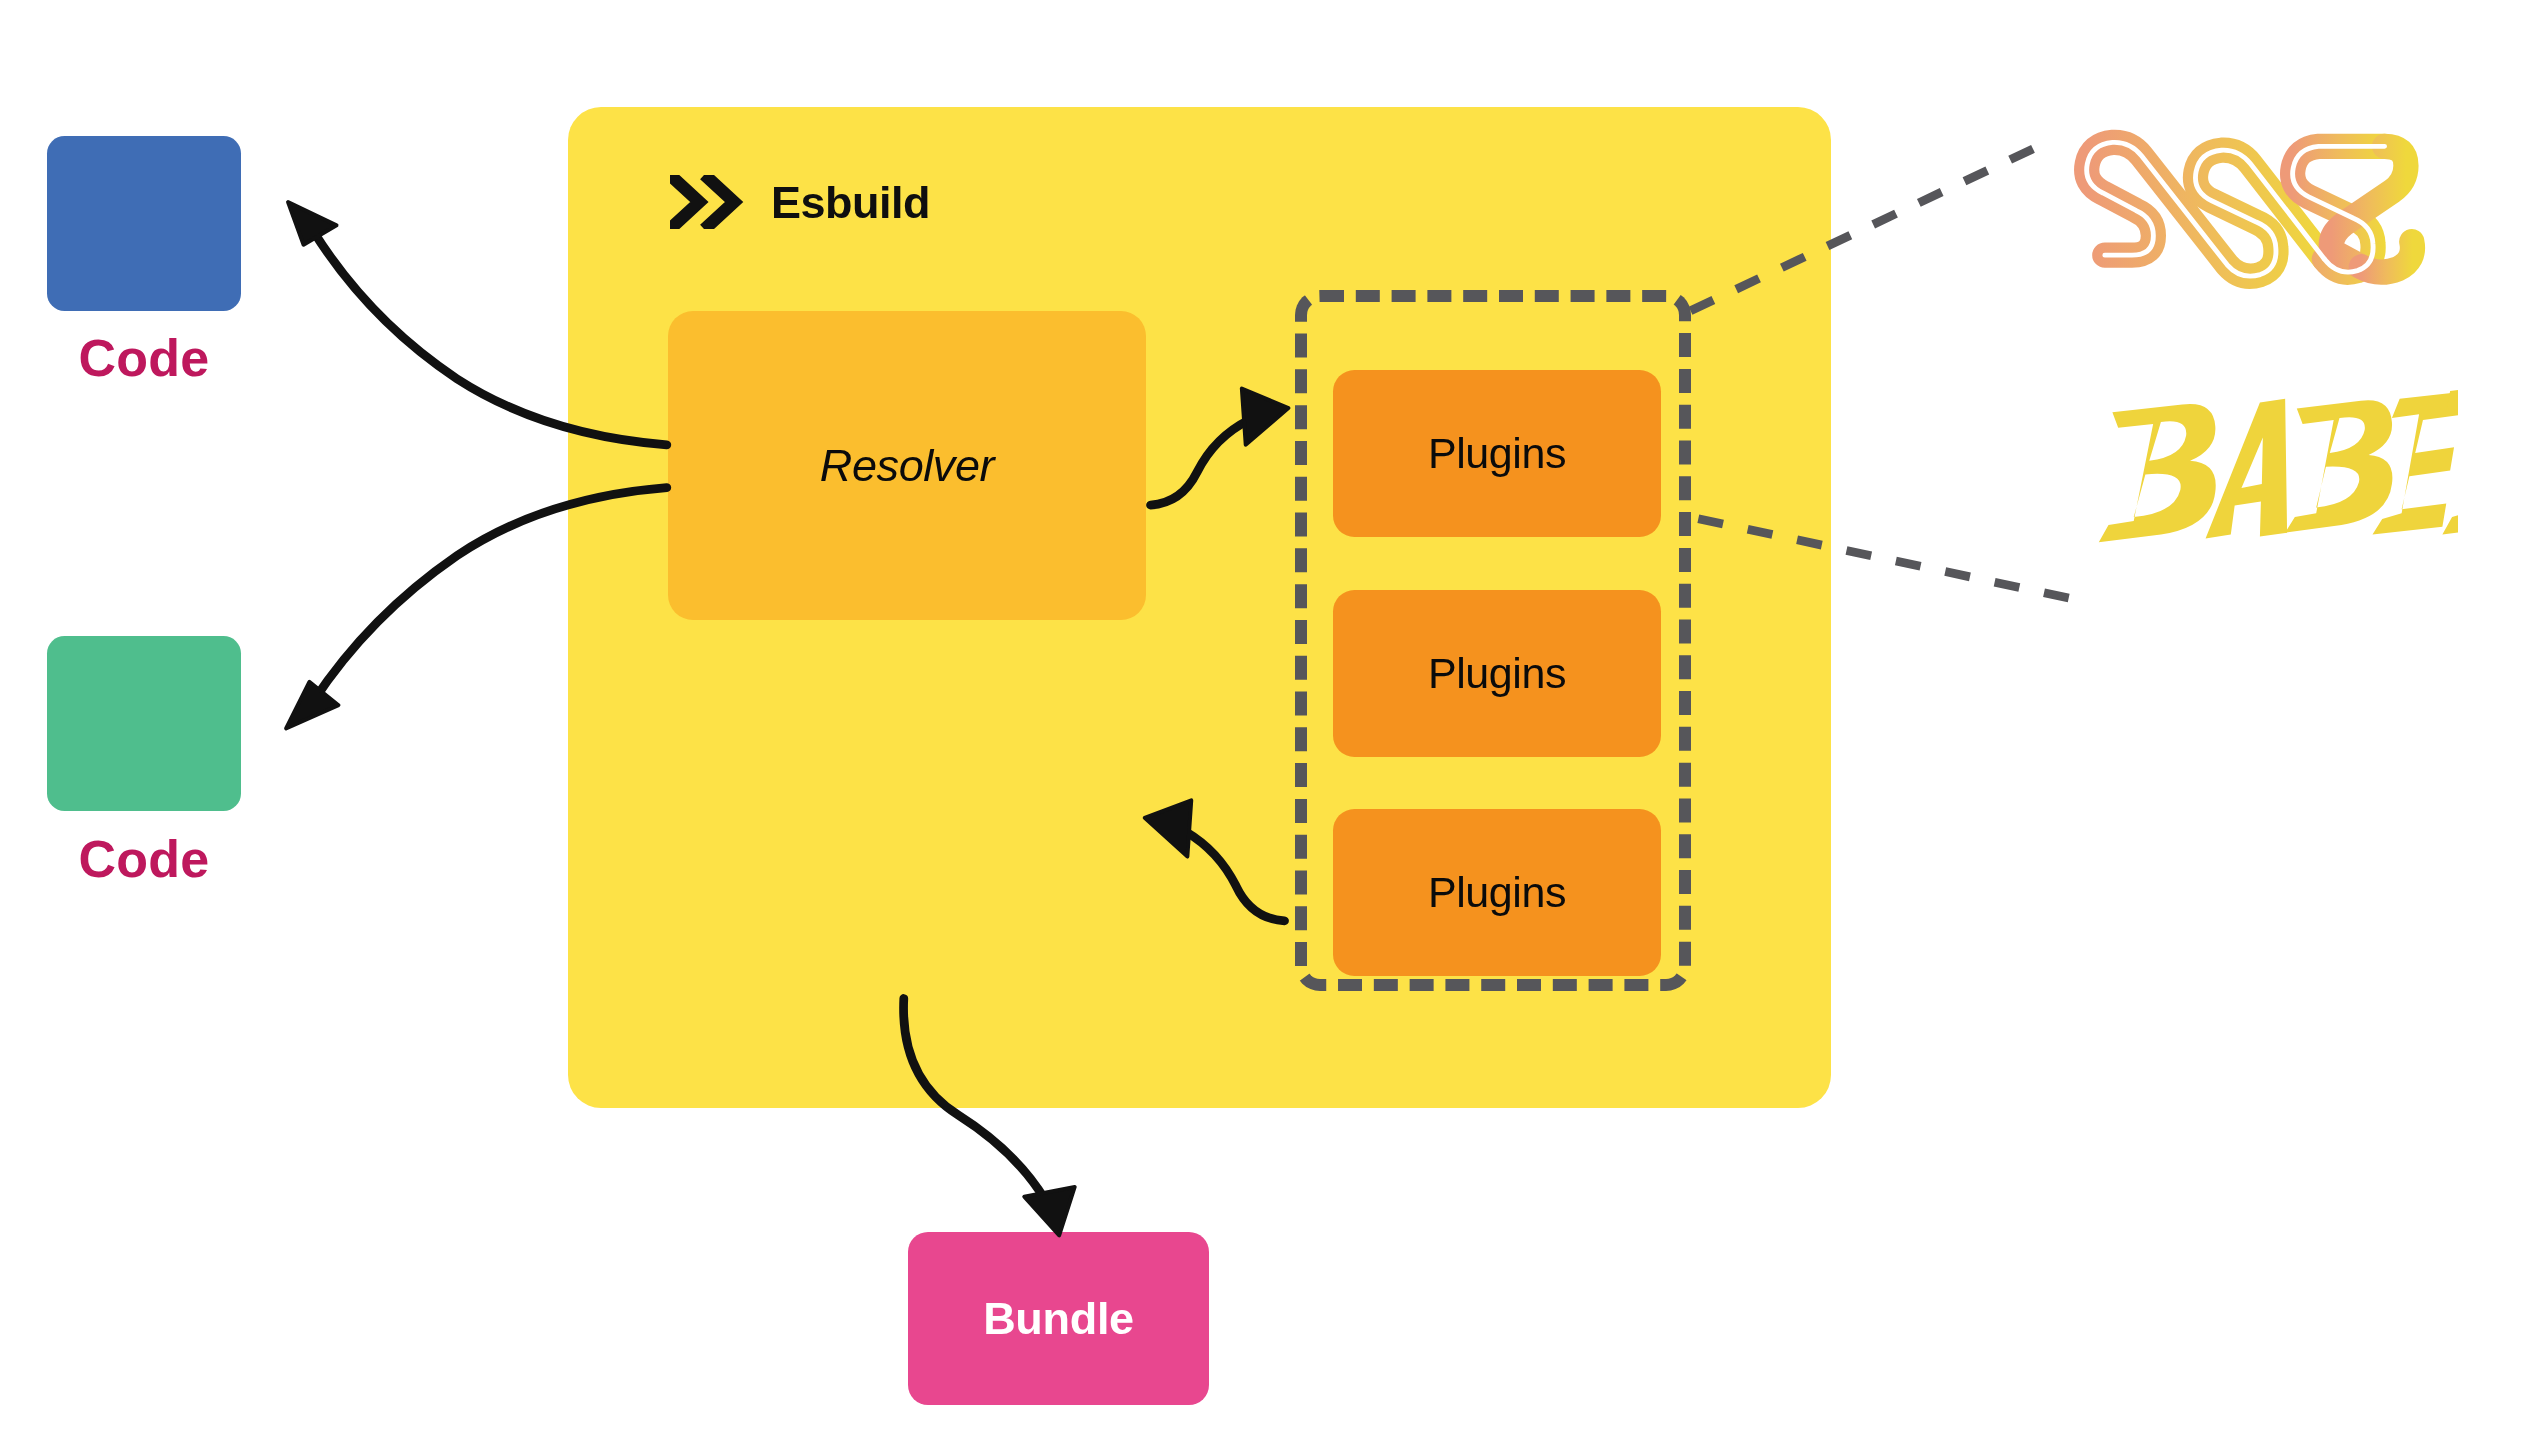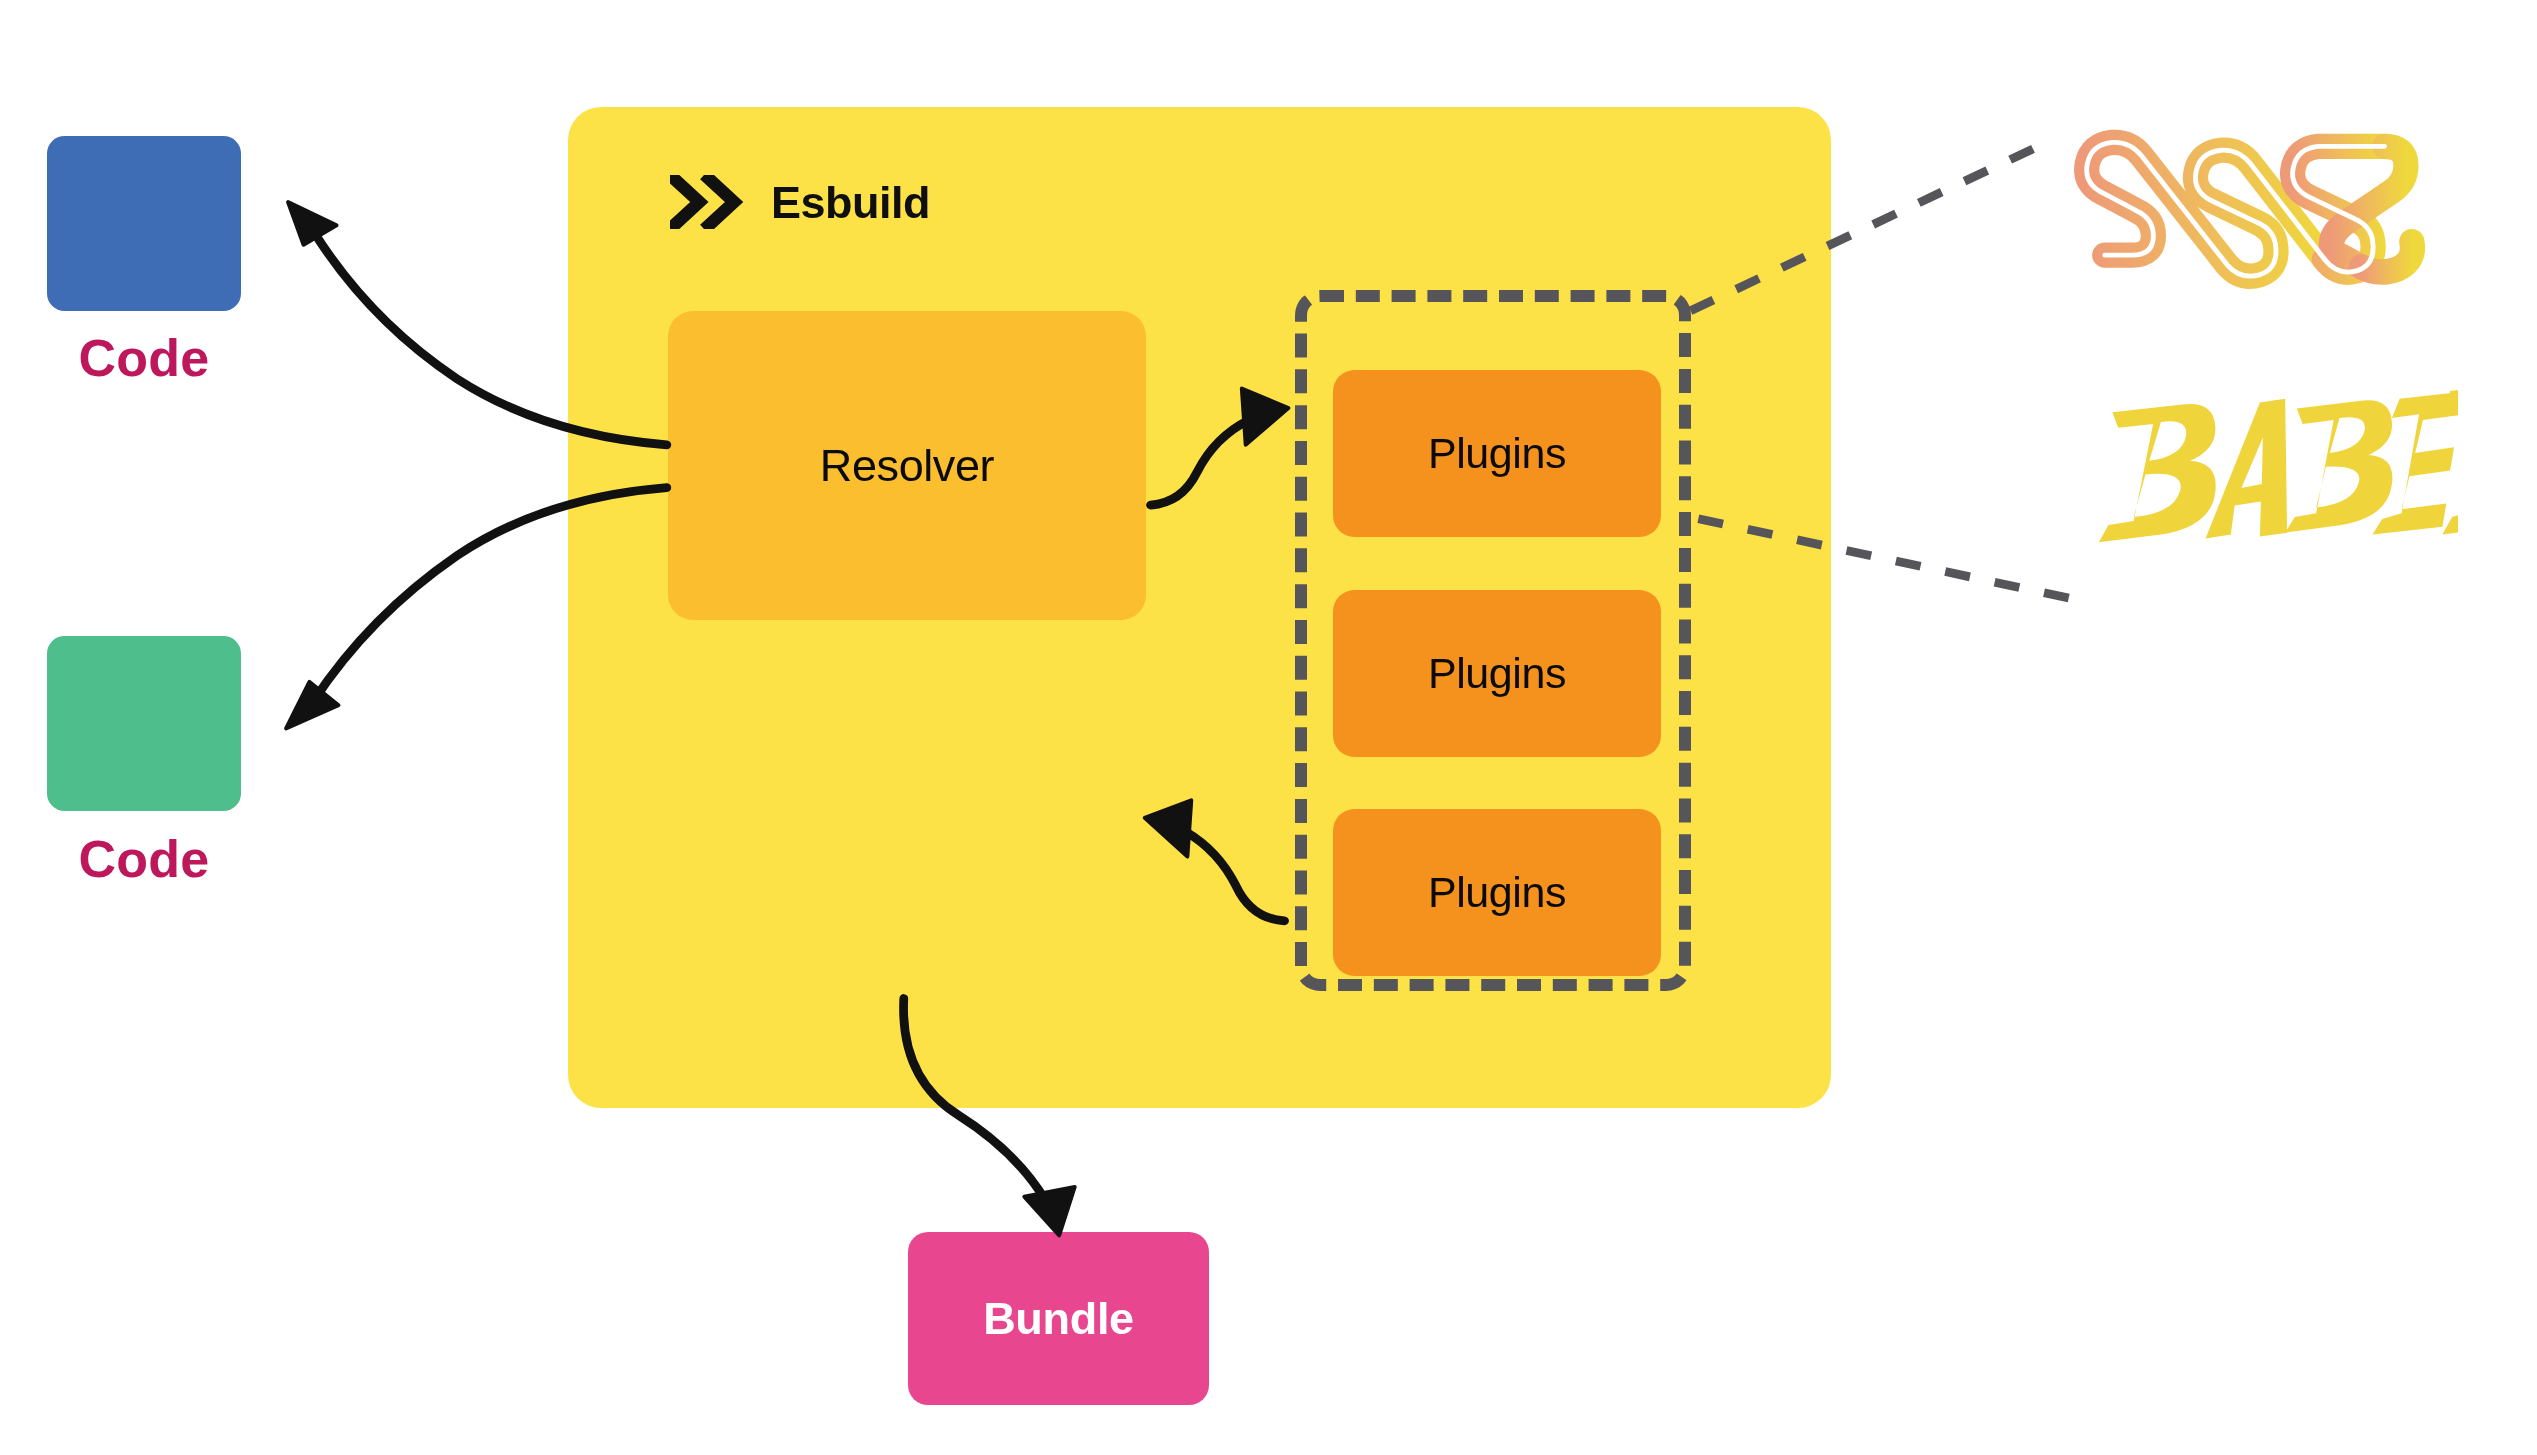--- a/index.html
+++ b/index.html
@@ -66,20 +66,21 @@
   
   .stage-box {
     background: #FBBE2E;
     border-radius: 25px;
     display: flex;
     align-items: center;
     justify-content: center;
     font-size: 45px;
     color: #0b0b0b;
     letter-spacing: -0.4px;
+    font-style: italic;
   }
   #resolver-box { left: 668px; top: 311px; width: 478px; height: 309px; }
   #loader-box   { left: 668px; top: 690px; width: 478px; height: 309px; }
 
   
   #plugins-group {
     left: 1295px; top: 290px; width: 396px; height: 701px;
     border: 12.6px dashed #56565A;
     border-radius: 25px;
     box-sizing: border-box;

